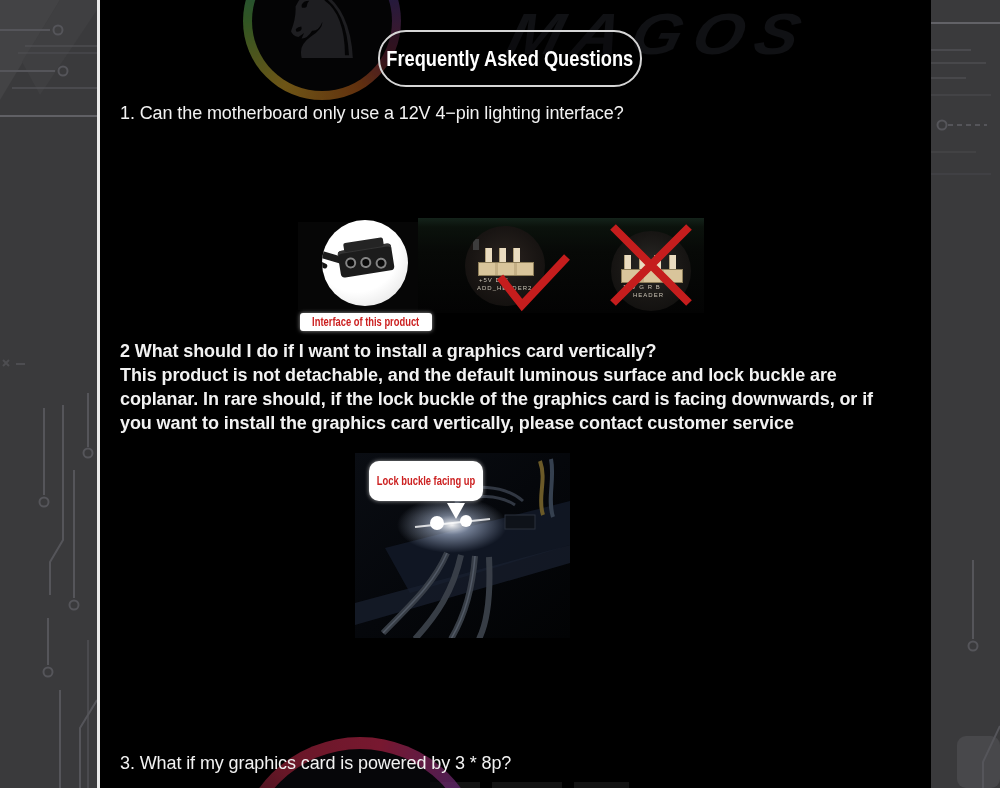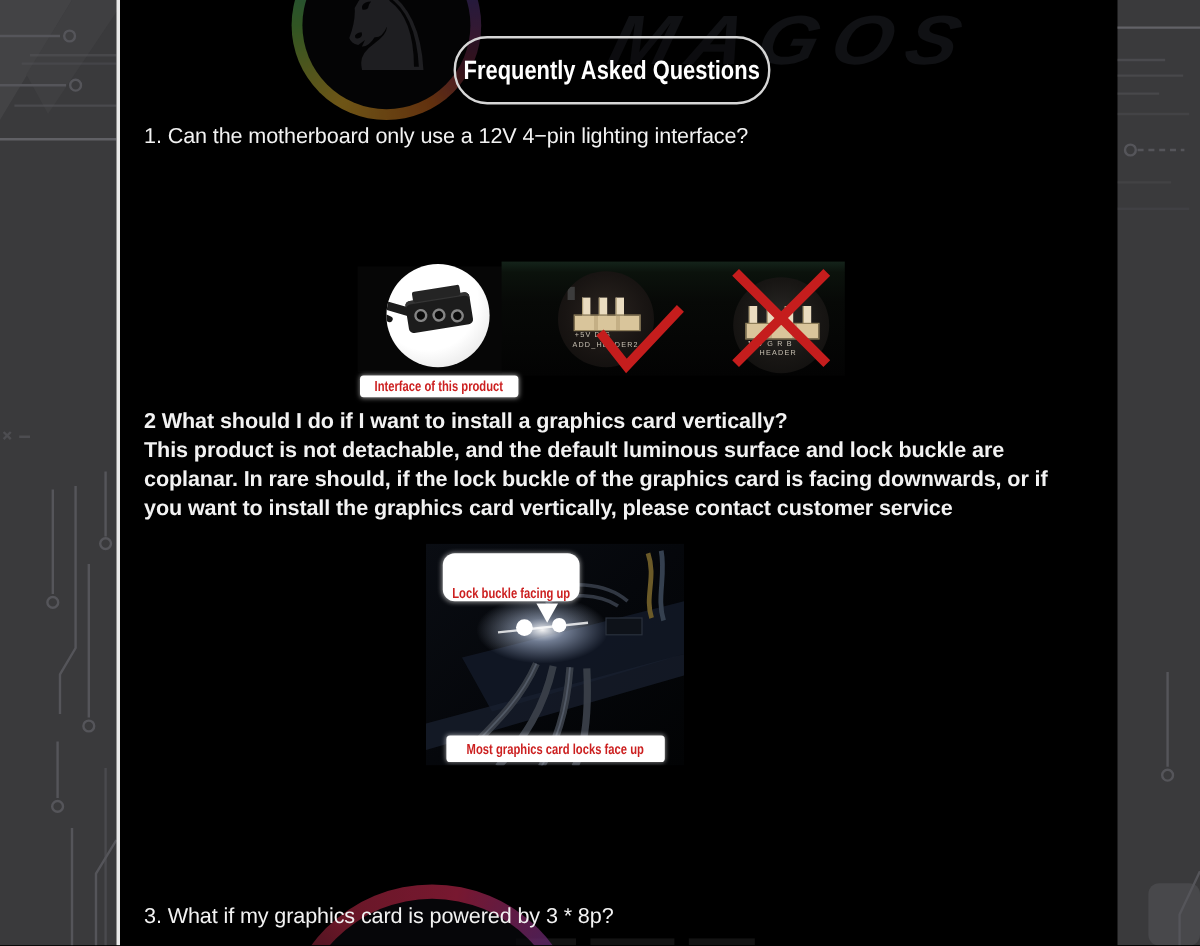--- a/index.html
+++ b/index.html
@@ -71,21 +71,21 @@
 
   .red-label{position:absolute;background:#fff;border-radius:3px;display:flex;align-items:center;
       justify-content:center;box-shadow:0 0 4px rgba(255,255,255,.6);}
   .red-label span{color:#cc2020;font-weight:bold;font-size:12px;white-space:nowrap;
       transform:scaleX(.78);}
   .lbl-product{left:200px;top:289px;width:132px;height:18px;margin-top:24px;}
 
   
   .gpu{position:absolute;left:255px;top:453px;width:215px;height:185px;overflow:hidden;}
   .bubble{left:14px;top:8px;width:114px;height:40px;border-radius:10px;position:absolute;
-      background:#fff;display:flex;align-items:flex-end;justify-content:center;}
+      background:#fff;display:flex;align-items:center;justify-content:center;}
   .bubble-tail{position:absolute;left:92px;top:50px;width:0;height:0;
       border-left:9px solid transparent;border-right:9px solid transparent;border-top:16px solid #fff;}
   .strip{left:17px;top:160px;width:182px;height:22px;position:absolute;border-radius:3px;}
   .bubble span,.strip span{font-size:12px;}
 
   .marks{position:absolute;left:190px;top:215px;width:420px;height:110px;pointer-events:none;}
   svg{display:block;}
 </style>
 </head>
 <body>
@@ -251,23 +251,20 @@
         <circle cx="111" cy="68" r="6" fill="#ffffff"></circle>
         <path d="M60,74 L135,66" stroke="#ffffff" stroke-width="2" opacity="0.8"></path>
         <path d="M185,8 C192,28 182,44 188,62" stroke="#6b5a28" stroke-width="4" fill="none"></path>
         <path d="M196,6 C200,26 192,46 198,64" stroke="#35404f" stroke-width="4" fill="none"></path>
         <rect x="150" y="62" width="30" height="14" fill="#0e1219" stroke="#2a313c"></rect>
       </svg>
       <div class="red-label bubble">
         <span>Lock buckle facing up</span>
       </div>
       <div class="bubble-tail"></div>
-      <div class="red-label strip">
-        <span>Most graphics card locks face up</span>
-      </div>
     </div>
 
     <div class="logo-wrap logo-bottom">
       <div class="logo-inner">
           <span class="horse">♞</span>
         </div>
     </div>
 
     <div class="qa qa3">
       <div>3. What if my graphics card is powered by 3 * 8p?</div>

